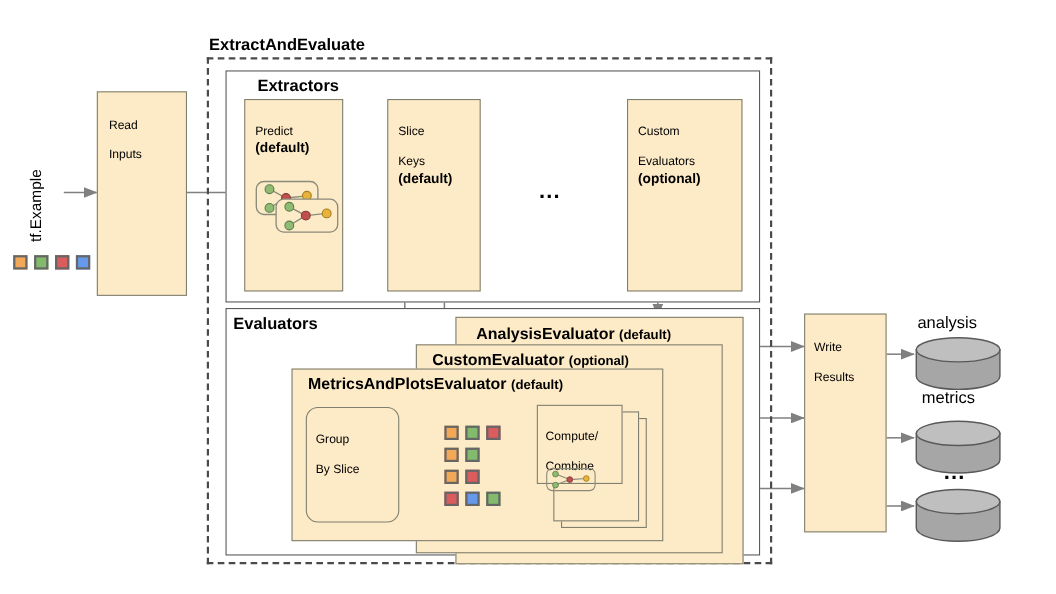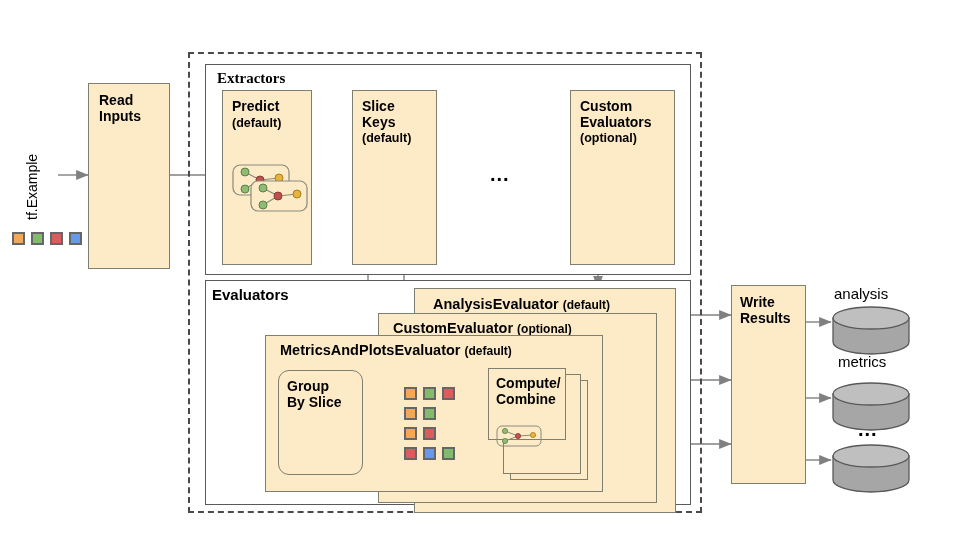--- a/index.html
+++ b/index.html
@@ -5,21 +5,21 @@
   html,body{margin:0;padding:0;background:#ffffff;}
   body{width:960px;height:540px;overflow:hidden;
        font-family:"Liberation Sans","DejaVu Sans",sans-serif;color:#000;}
   #stage{position:relative;width:960px;height:540px;}
   .abs{position:absolute;box-sizing:border-box;}
   .box{background:#FDEBC8;border:1px solid #7f7f6f;}
   .plain{background:#ffffff;border:1px solid #5a5a5a;}
   .dashed{background:transparent;border:2px dashed #4a4a4a;}
   .lbl-outer{font-size:15px;font-weight:bold;}
   .grp-ttl{font-size:15px;font-weight:bold;}
-  .bx-ttl{font-size:14px;font-weight:bold;line-height:1.12;}
+  .bx-ttl{font-size:11px;font-weight:normal;line-height:1.12;margin-top:15px;}
   .bx-sub{font-size:12.5px;font-weight:bold;}
   .eval-hdr{font-size:14.5px;font-weight:bold;white-space:nowrap;}
   .eval-hdr .sub{font-size:12px;font-weight:bold;}
   .dots{font-size:20px;font-weight:bold;letter-spacing:1px;}
   .vlabel{font-size:14px;writing-mode:vertical-rl;transform:rotate(180deg);white-space:nowrap;}
   .dbname{font-size:15px;white-space:nowrap;}
   .sq{position:absolute;width:13px;height:13px;border:2px solid #666;box-sizing:border-box;}
   svg{position:absolute;left:0;top:0;overflow:visible;}
   .shadow{background:#FDEBC8;border:1px solid #7f7f6f;}
 </style>
@@ -75,24 +75,25 @@
     <span class="sq" style="left:19px;top:0;background:#81BB6B;"></span>
     <span class="sq" style="left:38px;top:0;background:#DB5C5C;"></span>
     <span class="sq" style="left:57px;top:0;background:#6699EB;"></span>
   </div>
 
   <div class="abs box" style="left:88px;top:83px;width:82px;height:186px;">
     <div class="bx-ttl" style="padding:9px 0 0 10px;">Read</div>
     <div class="bx-ttl" style="padding:0 0 0 10px;">Inputs</div>
   </div>
 
+  <div class="abs lbl-outer" style="left:190px;top:32px;">ExtractAndEvaluate</div>
   <div class="abs dashed" style="left:188px;top:52px;width:514px;height:461px;"></div>
 
   <div class="abs plain" style="left:205px;top:64px;width:486px;height:211px;"></div>
-  <div class="abs grp-ttl" style="left:217px;top:70px;font-family:Liberation Serif, serif;">Extractors</div>
+  <div class="abs grp-ttl" style="left:234px;top:70px;">Extractors</div>
 
   <div class="abs box" style="left:222px;top:90px;width:90px;height:175px;">
     <div class="bx-ttl" style="padding:8px 0 0 9px;">Predict</div>
     <div class="bx-sub" style="padding:1px 0 0 9px;">(default)</div>
     <svg width="90" height="70" style="left:4px;top:68px;">
       <g fill="none" stroke="#8a8a7a" stroke-width="1.2">
         <rect x="6" y="6" width="56" height="30" rx="7"></rect>
         <line x1="18" y1="13" x2="33" y2="21"></line>
           <line x1="18" y1="30" x2="33" y2="21"></line>
           <line x1="33" y1="21" x2="52" y2="19"></line>

